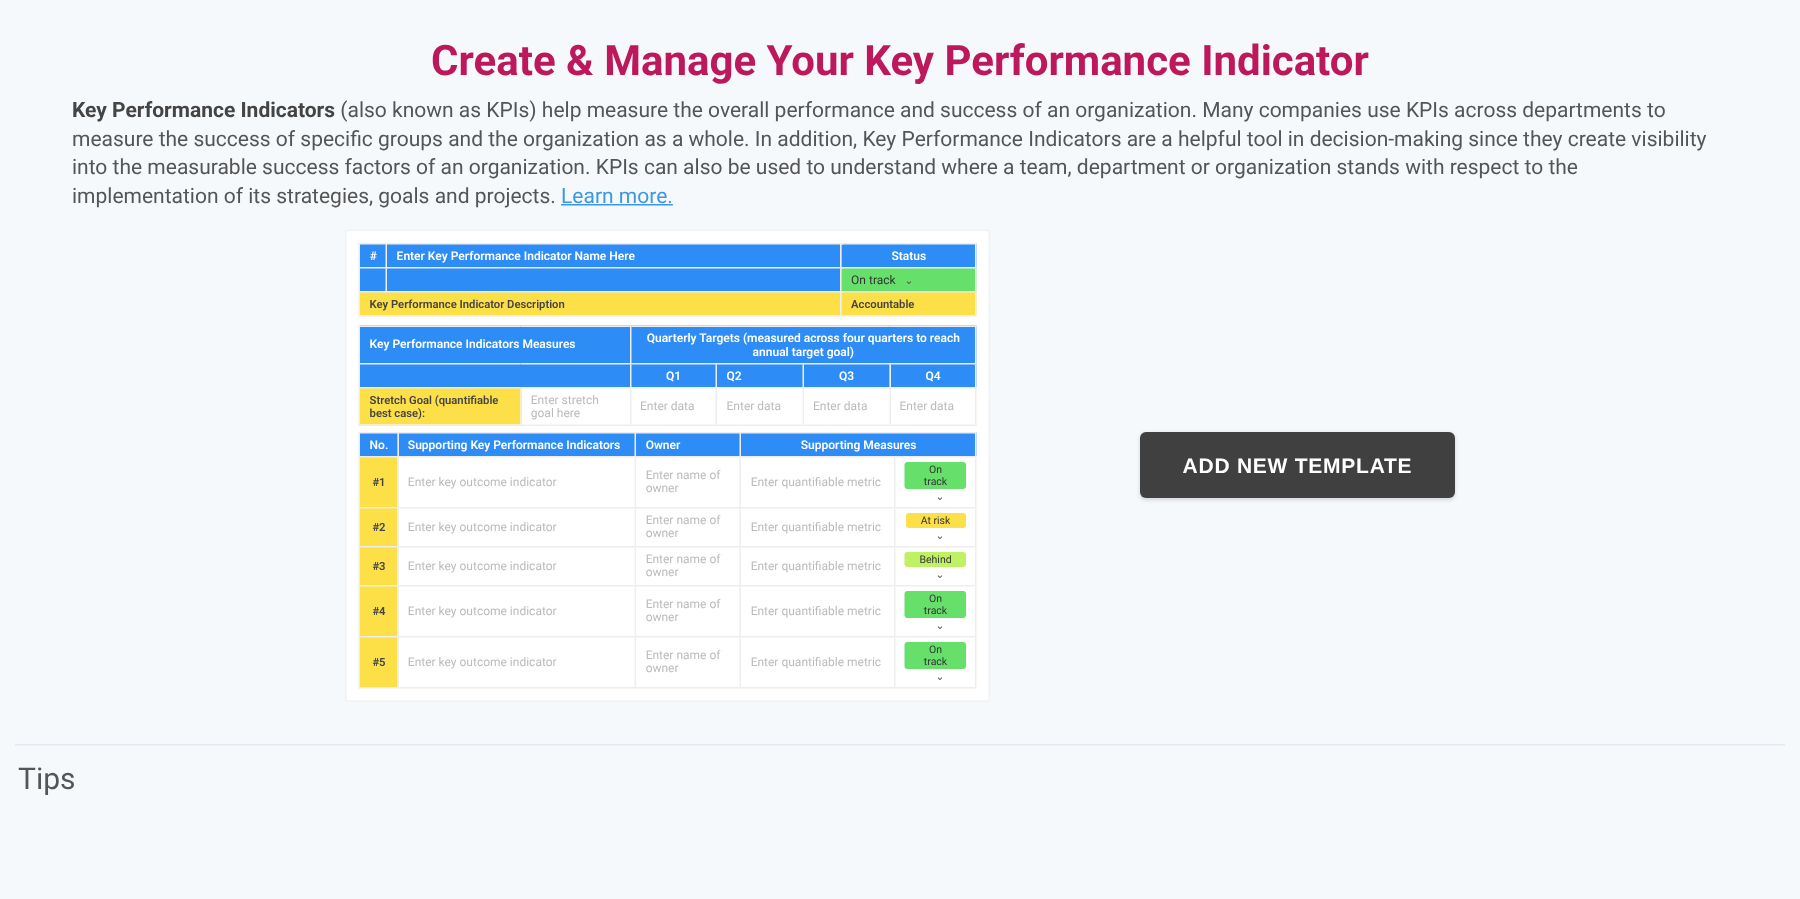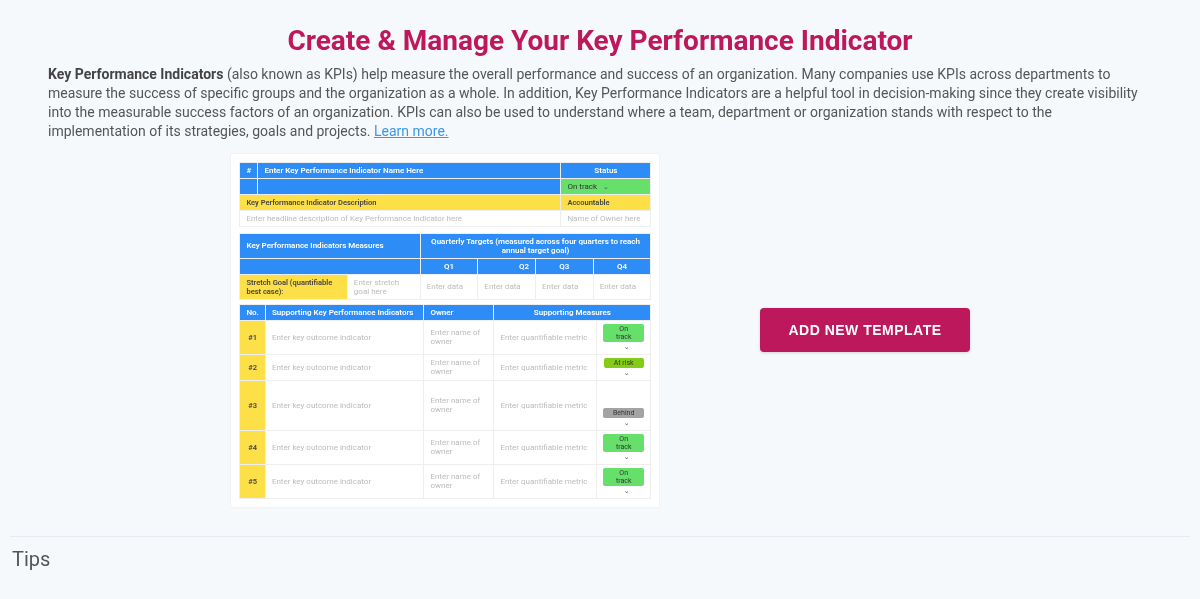--- a/index.html
+++ b/index.html
@@ -47,26 +47,26 @@
     font-size: 8px;
     color: #777;
   }
   .preview table { width: 100%; border-collapse: collapse; }
   .preview td, .preview th { padding: 3px 6px; border: 1px solid #eee; vertical-align: middle; }
   .hdr-blue { background: #2e8cf6; color: #fff; font-weight: 600; }
   .hdr-dark { background: #fde047; color: #444; font-weight: 600; font-size: 7.5px; }
   .sub { color: #bbb; }
   .status-pill { display:inline-block; padding: 1px 10px; border-radius: 2px; font-size: 7px; color: #333; }
   .s-on { background: #66e06a; }
-  .s-risk { background: #84cc16; }
-  .s-behind { background: #a3a3a3; margin-top: 24px; }
+  .s-risk { background: #fde047; }
+  .s-behind { background: #bef264; }
   .tiny-caret { font-size: 7px; color: #555; margin-left: 6px; }
 
   .btn-primary {
-    background: #be185d;
+    background: #404040;
     color: #fff;
     font-weight: 700;
     letter-spacing: .5px;
     border: none;
     border-radius: 4px;
     padding: 14px 28px;
     font-size: 14px;
     cursor: pointer;
     box-shadow: 0 1px 3px rgba(0,0,0,.15);
   }
@@ -104,37 +104,33 @@
           <td class="hdr-blue"></td>
           <td class="hdr-blue" colspan="3"></td>
           <td style="text-align:left;background:#66e06a;color:#333">
             <span>On track</span><span class="tiny-caret">⌄</span>
           </td>
         </tr>
         <tr>
           <td class="hdr-dark" colspan="4">Key Performance Indicator Description</td>
           <td class="hdr-dark">Accountable</td>
         </tr>
-        <tr>
-          <td colspan="4" class="sub">Enter headline description of Key Performance Indicator here</td>
-          <td class="sub">Name of Owner here</td>
-        </tr>
       </tbody>
         </table>
       <div style="height:6px"></div>
       <table>
         <tbody>
             <tr>
           <td class="hdr-blue" colspan="2">Key Performance Indicators Measures</td>
           <td class="hdr-blue" colspan="4" style="text-align:center">Quarterly Targets (measured across four quarters to reach annual target goal)</td>
         </tr>
         <tr>
           <td class="hdr-blue" colspan="2"></td>
           <td class="hdr-blue" style="text-align:center">Q1</td>
-          <td class="hdr-blue" style="text-align:right">Q2</td>
+          <td class="hdr-blue" style="text-align:left">Q2</td>
           <td class="hdr-blue" style="text-align:center">Q3</td>
           <td class="hdr-blue" style="text-align:center">Q4</td>
         </tr>
         <tr>
           <td class="hdr-dark">Stretch Goal (quantifiable best case):</td>
           <td class="sub">Enter stretch goal here</td>
           <td class="sub">Enter data</td>
           <td class="sub">Enter data</td>
           <td class="sub">Enter data</td>
           <td class="sub">Enter data</td>

